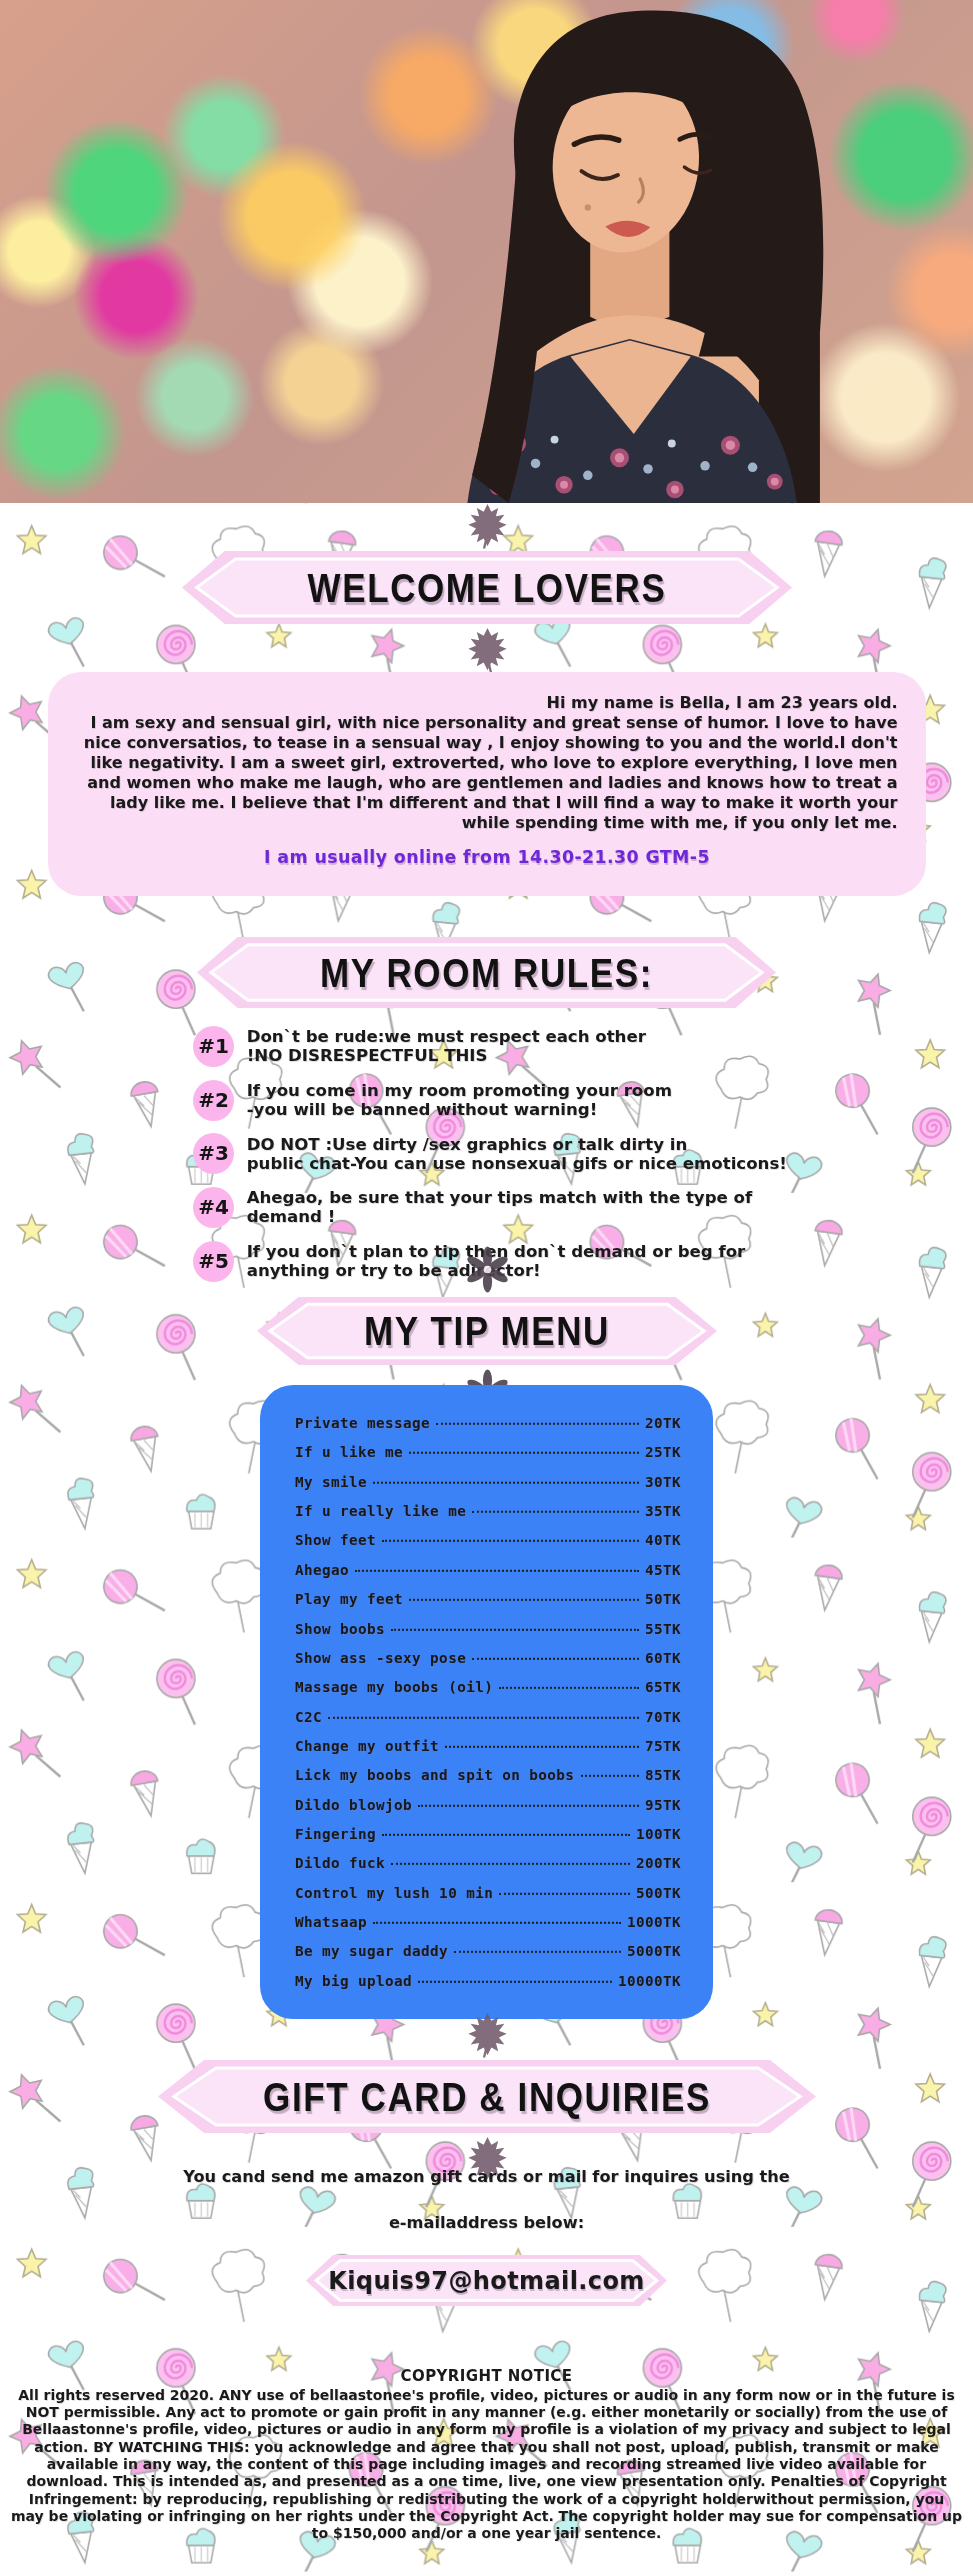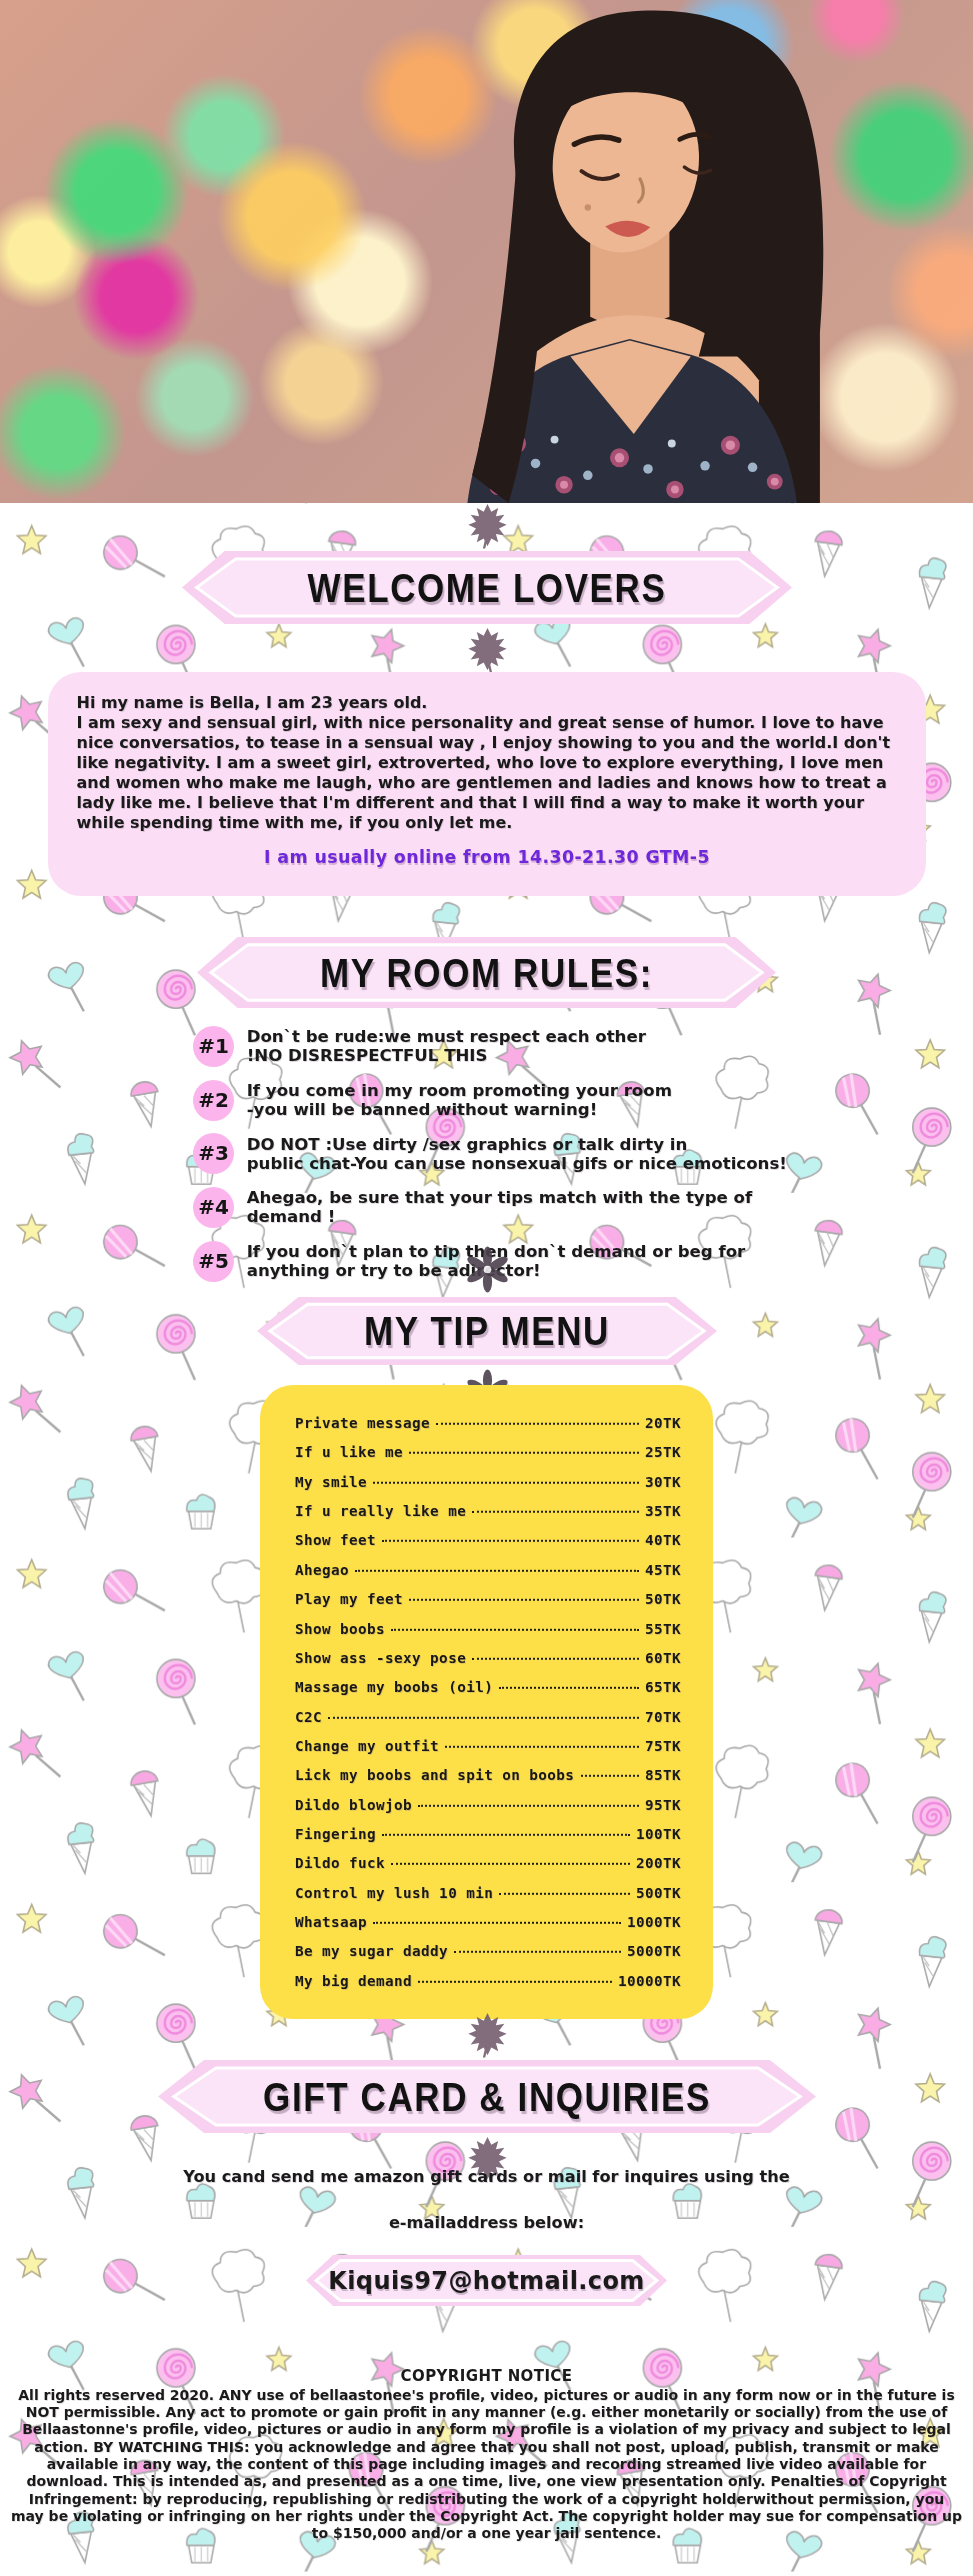--- a/index.html
+++ b/index.html
@@ -32,33 +32,33 @@
   .pattern{position:absolute;left:0;top:0;}
   
   .banner{position:absolute;z-index:2;}
   .banner .bg{position:absolute;left:0;top:0;width:100%;height:100%;}
   .banner .inner{position:absolute;inset:0;display:flex;align-items:center;justify-content:center;gap:17.4px;flex-direction:column;}
   .banner-text{font-family:"Liberation Sans",sans-serif;font-weight:700;letter-spacing:1.6px;
     transform:scaleY(1.18);font-size:35px;color:#121212;text-shadow:1.6px 2.4px 0.8px rgba(130,105,130,.45);white-space:nowrap;}
   
   .card{position:absolute;z-index:2;background:#fbdef6;border-radius:33px;}
   .intro-card{left:48px;top:169px;width:878px;height:224px;padding:0;}
-  .intro-text{margin:20.6px 28.5px 0;text-align:left;font-weight:700;font-size:16px;line-height:1.25;
+  .intro-text{margin:20.6px 28.5px 0;text-align:right;font-weight:700;font-size:16px;line-height:1.25;
     text-shadow:0.8px 0.8px 0 rgba(140,120,140,.3);}
   .online{margin-top:14.3px;text-align:center;font-weight:700;font-size:17.4px;color:#6d28d9;
     text-shadow:0.8px 1.6px 0 rgba(150,90,150,.35);letter-spacing:0.4px;}
   
   .rules{left:193px;top:523px;width:698px;position:absolute;z-index:2;}
   .rule{display:flex;align-items:flex-start;margin-bottom:12.7px;}
   .rule-num{flex:0 0 41px;height:41px;border-radius:50%;background:#fbb5ec;text-align:center;
     line-height:41px;font-weight:700;font-size:20px;color:#151515;}
   .rule-text{margin-left:12.7px;font-weight:700;font-size:16.6px;line-height:1.13;padding-top:2.4px;
     text-shadow:0.8px 0.8px 0 rgba(140,120,140,.28);}
   
-  .tip-card{left:260px;top:882px;width:453px;height:634px;background:#fde047;}
+  .tip-card{left:260px;top:882px;width:453px;height:634px;background:#3b82f6;}
   .tip-rows{display:flex;flex-direction:column;justify-content:space-between;height:574px;margin:30px 32px 0 35px;}
   .tip-row{display:flex;align-items:baseline;font-family:"DejaVu Sans Mono",monospace;
     font-weight:700;font-size:14.3px;letter-spacing:0.4px;color:#181818;text-shadow:0.8px 0.8px 0 rgba(150,120,150,.3);}
   .tip-label{white-space:nowrap;}
   .leader{flex:1;border-bottom:2.4px dotted #1f1f1f;margin:0 6.3px;transform:translateY(-3.2px);min-width:11px;}
   .tip-price{white-space:nowrap;}
   
   .gift-line{position:absolute;z-index:2;left:0;width:973px;text-align:center;font-weight:700;
     font-size:16.2px;text-shadow:0.8px 0.8px 0 rgba(140,120,140,.3);}
   
@@ -425,21 +425,21 @@
           <span class="tip-label">Whatsaap</span>
           <span class="leader"></span>
           <span class="tip-price">1000TK</span>
         </div>
           <div class="tip-row">
           <span class="tip-label">Be my sugar daddy</span>
           <span class="leader"></span>
           <span class="tip-price">5000TK</span>
         </div>
           <div class="tip-row">
-          <span class="tip-label">My big demand</span>
+          <span class="tip-label">My big upload</span>
           <span class="leader"></span>
           <span class="tip-price">10000TK</span>
         </div>
         </div>
     </div>
 
     <div class="banner" style="left:158px;top:1557px;width:658px;height:73px;">
       <svg class="bg" viewBox="0 0 1000 120" preserveAspectRatio="none">
         <polygon points="70,0 930,0 1000,60 930,120 70,120 0,60" fill="#f8d0f0"></polygon>
         <polygon points="88,13 912,13 976,60 912,107 88,107 24,60" fill="#fbe4f8" stroke="#ffffff" stroke-width="3" vector-effect="non-scaling-stroke"></polygon>

